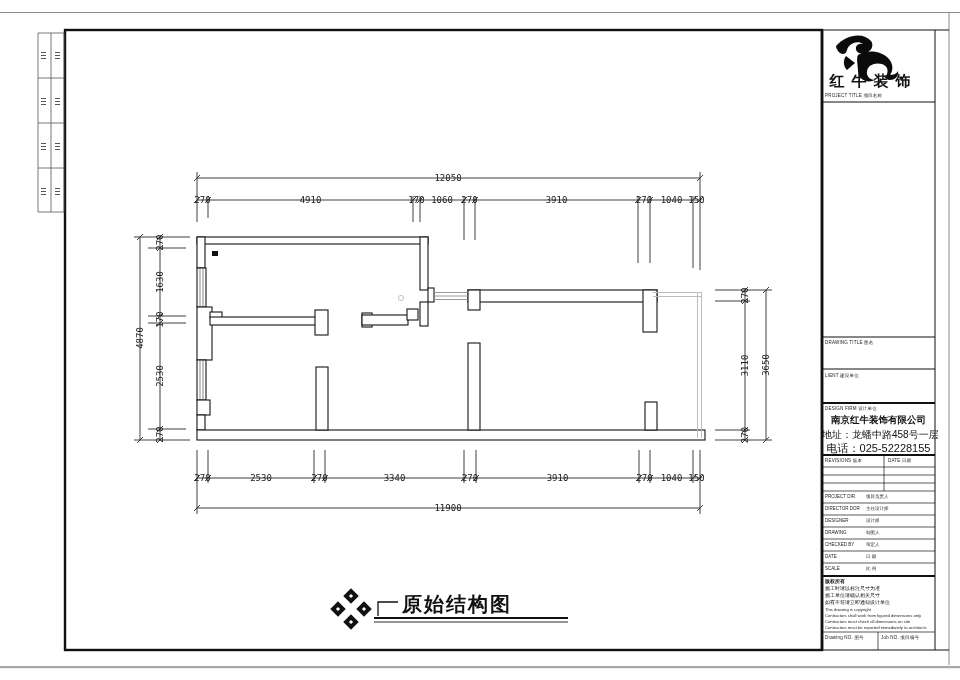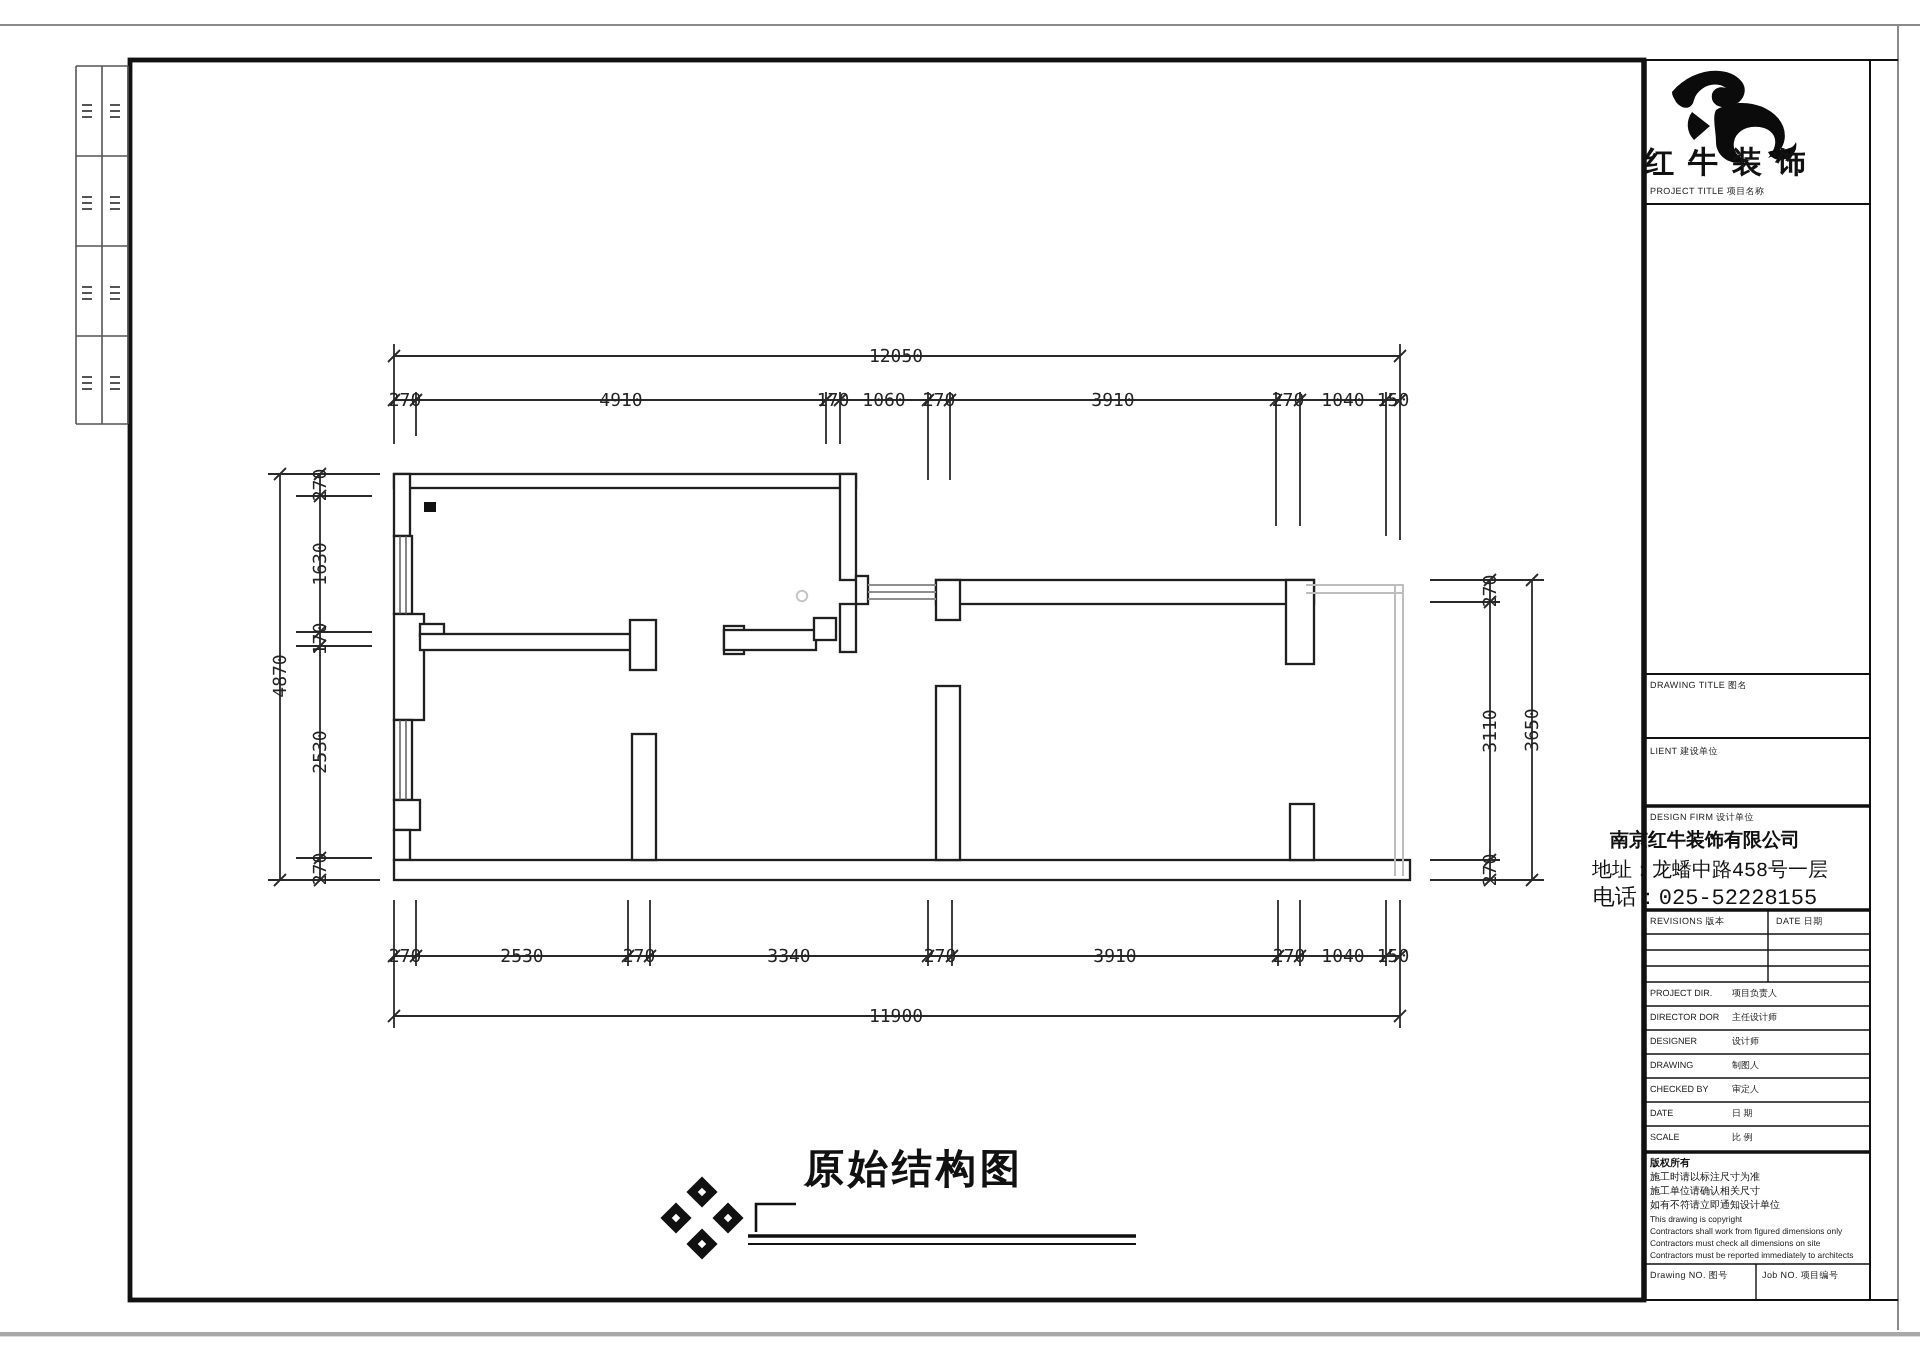--- a/index.html
+++ b/index.html
@@ -1,31 +1,31 @@
 <!DOCTYPE html>
 <html><head>
 <meta charset="utf-8">
 <style>
   html,body{margin:0;padding:0;background:#fff;}
   .page{position:relative;width:960px;height:680px;background:#ffffff;overflow:hidden;
         font-family:"Liberation Sans",sans-serif;color:#1a1a1a;}
   .page svg{position:absolute;left:0;top:0;}
   .abs{position:absolute;white-space:nowrap;}
-  .logo-text{left:822px;top:72px;width:103px;font-size:15px;
+  .logo-text{left:822px;top:72px;width:103px;text-align:center;font-size:15px;
              letter-spacing:7px;font-weight:bold;color:#111;}
   .tb-label{font-size:4.5px;color:#222;letter-spacing:.2px;}
-  .company{left:796px;width:113px;text-align:center;color:#111;font-family:Liberation Mono, monospace;}
+  .company{left:822px;width:113px;text-align:center;color:#111;}
   .company.name{top:414px;font-size:9.5px;font-weight:bold;}
   .company.addr{top:428px;font-size:10px;}
   .company.phone{top:441px;font-size:11px;}
   .staff-row{left:825px;width:106px;display:flex;font-size:4.5px;color:#222;}
   .staff-row .en{width:41px;}
   .copy-line-zh{left:825px;font-size:5px;color:#111;}
   .copy-line-en{left:825px;font-size:4.2px;color:#222;}
-  .plan-title{left:402px;top:571px;font-size:20px;letter-spacing:2px;color:#111;
+  .plan-title{left:402px;top:591px;font-size:20px;letter-spacing:2px;color:#111;
               font-family:"Liberation Serif",serif;font-weight:bold;}
   .strip-mark{position:absolute;width:5px;height:9px;
               background:repeating-linear-gradient(0deg,#555 0 1px,#fff 1px 3px);}
 </style>
 </head>
 <body>
 
 <div class="page">
 
 <svg width="960" height="680" viewBox="0 0 960 680">

